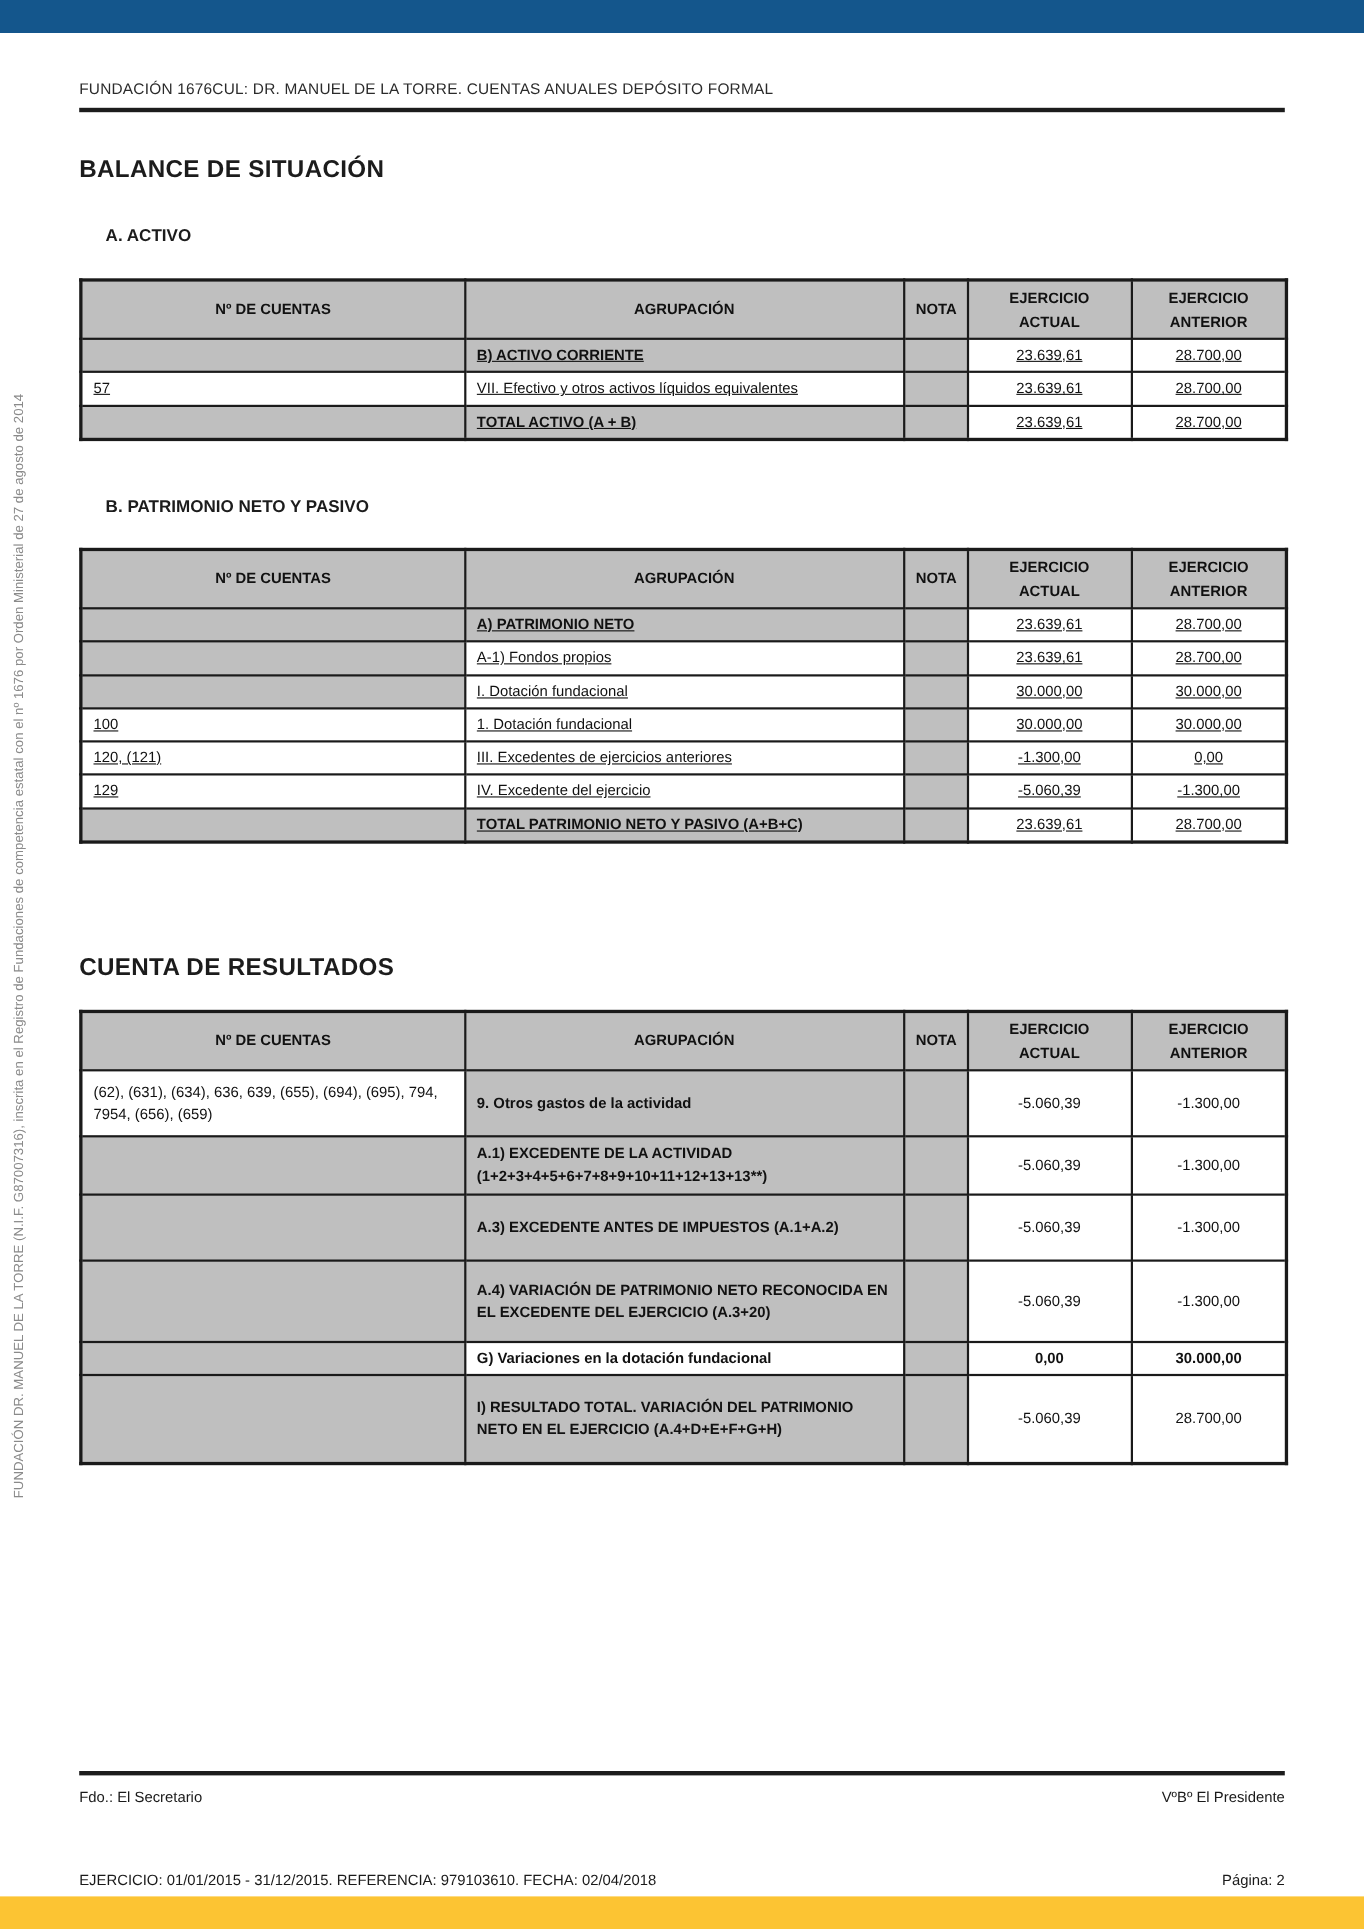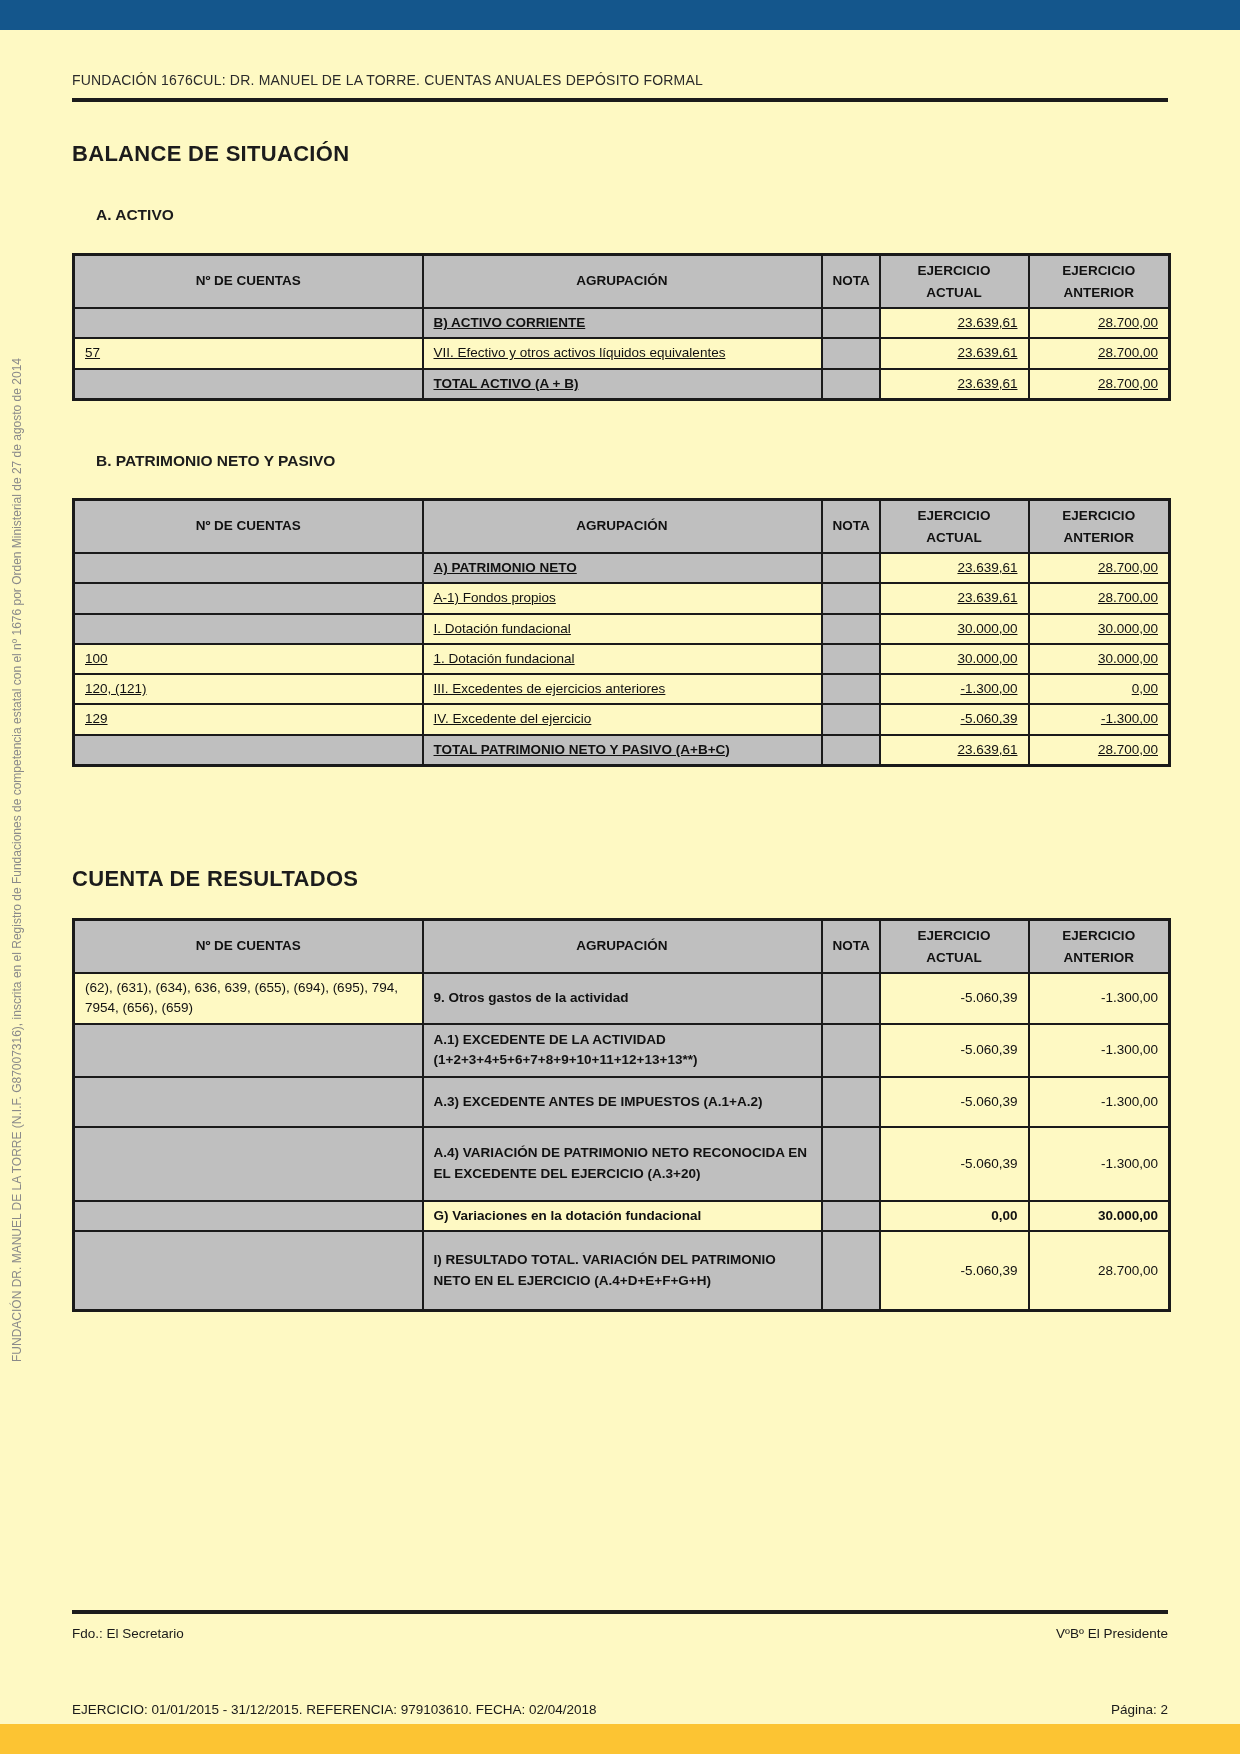--- a/index.html
+++ b/index.html
@@ -5,21 +5,21 @@
   :root{
     --blue:#14568C;
     --yellow:#FCC433;
     --gray:#BFBFBF;
     --ink:#1a1a1a;
     --border:#1a1a1a;
   }
   *{box-sizing:border-box;}
   html,body{margin:0;padding:0;background:#e8e8e8;}
   body{font-family:"Liberation Sans", sans-serif;color:var(--ink);}
-  .page{position:relative;width:1240px;height:1754px;background:#fef9c3;margin:0 auto;overflow:hidden;}
+  .page{position:relative;width:1240px;height:1754px;background:#ffffff;margin:0 auto;overflow:hidden;}
 
   .topbar{position:absolute;top:0;left:0;width:1240px;height:30px;background:var(--blue);}
   .bottombar{position:absolute;bottom:0;left:0;width:1240px;height:30px;background:var(--yellow);}
 
   .doc-header{position:absolute;left:72px;top:72px;width:1096px;font-size:14px;letter-spacing:.2px;color:#2b2b2b;}
   .doc-header-rule{position:absolute;left:72px;top:98px;width:1096px;height:4px;background:#1c1c1c;}
 
   .title-main{position:absolute;left:72px;font-size:22px;font-weight:bold;letter-spacing:.3px;color:#1c1c1c;}
   .title-balance{top:141px;}
   .title-resultados{top:866px;}
@@ -30,24 +30,24 @@
   table.fin{position:absolute;left:72px;width:1096px;border-collapse:collapse;table-layout:fixed;
             border:3px solid var(--border);font-size:13.5px;color:#111;}
   .t-activo{top:253px;}
   .t-pasivo{top:498px;}
   .t-resultados{top:918px;}
   table.fin th, table.fin td{border:2px solid var(--border);padding:4px 10px;vertical-align:middle;line-height:1.5;}
   table.fin th{background:var(--gray);font-weight:bold;text-align:center;height:48px;font-size:13.5px;}
   table.fin th span{display:block;line-height:1.6;}
   td.gray{background:var(--gray);}
   td.bold{font-weight:bold;}
-  td.num{text-align:right;}
+  td.num{text-align:center;}
   td.c-cuentas{padding-left:8px;}
   tr.r-std td{height:30px;text-decoration:underline;}
-  tr.rh-50 td{height:50px;}
+  tr.rh-50 td{height:60px;}
   tr.rh-53 td{height:53px;}
   tr.rh-74 td{height:74px;}
   tr.rh-23 td{height:23px;font-weight:bold;}
   tr.rh-80 td{height:80px;}
 
   .side-text{position:absolute;left:10px;top:860px;transform:rotate(-90deg) translateX(-50%);
              transform-origin:0 0;white-space:nowrap;font-size:12px;color:#8a8a8a;}
 
   .footer-rule{position:absolute;left:72px;top:1610px;width:1096px;height:4px;background:#1c1c1c;}
   .sig-left{position:absolute;left:72px;top:1626px;font-size:13.5px;text-align:center;}

